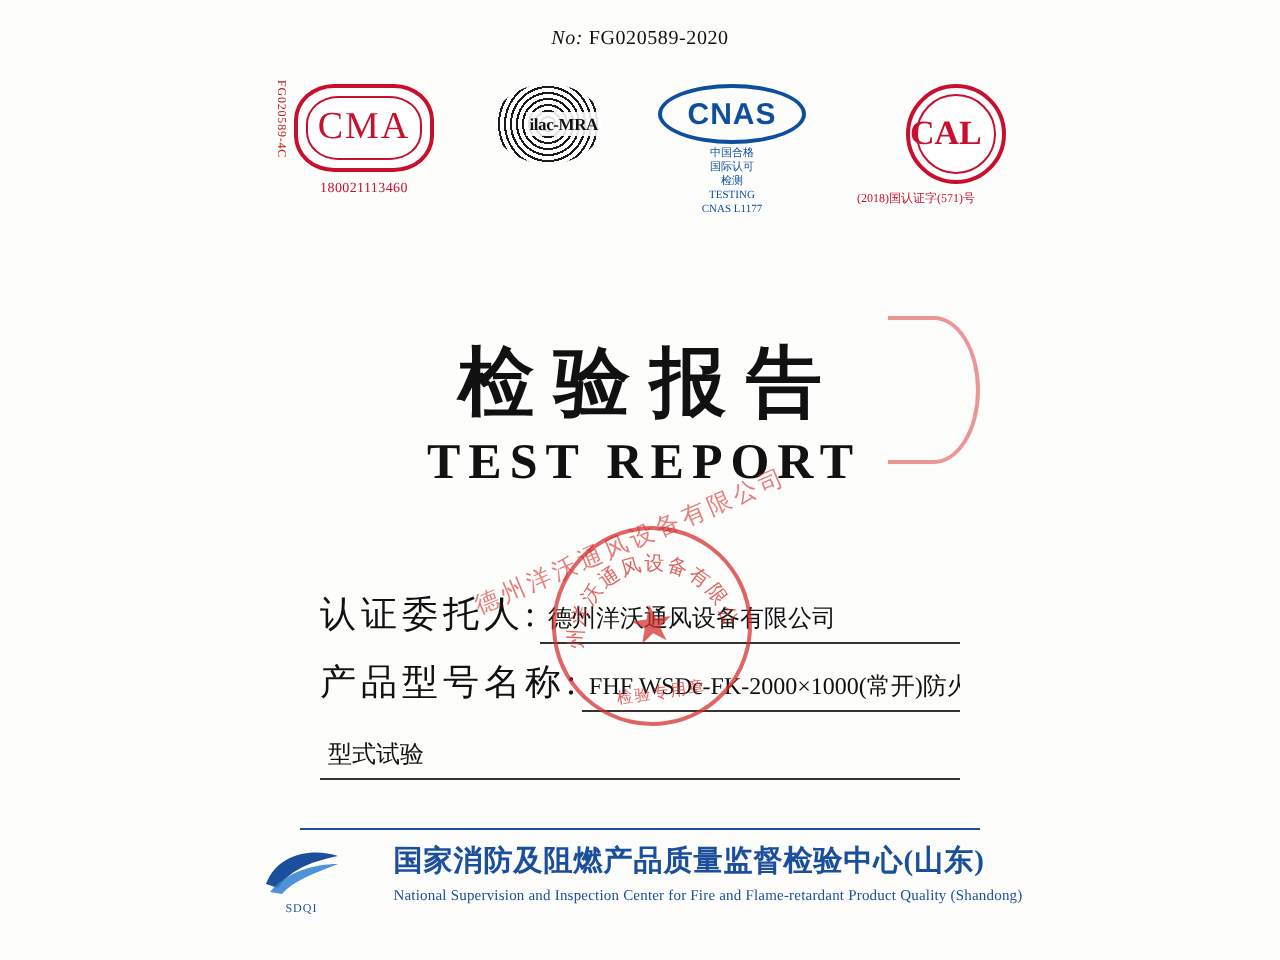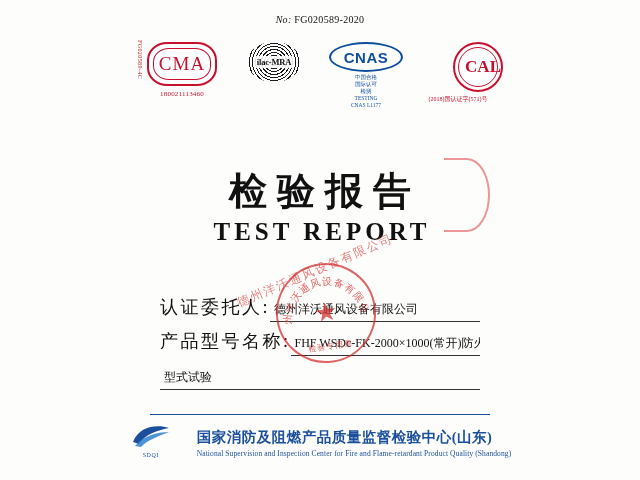--- a/index.html
+++ b/index.html
@@ -105,21 +105,21 @@
 
   
   .ilac-circle {
     width: 54px;
     height: 40px;
     border-radius: 50%;
     background:
       repeating-radial-gradient(circle at 50% 50%, #1a1a1a 0 1px, #ffffff 1px 3px);
     display: flex;
     align-items: center;
-    justify-content: center;
+    justify-content: flex-end;
     position: relative;
     overflow: hidden;
   }
   .ilac-label {
     position: relative;
     z-index: 2;
     background: rgba(255,255,255,0.88);
     color: #111;
     font-size: 8.5px;
     font-weight: bold;
@@ -179,21 +179,21 @@
     flex-direction: column;
     align-items: center;
   }
   .cal-circle {
     width: 46px;
     height: 46px;
     border: 2px solid #c8102e;
     border-radius: 50%;
     display: flex;
     align-items: center;
-    justify-content: flex-end;
+    justify-content: flex-start;
     color: #c8102e;
     font-weight: bold;
     font-size: 17px;
     font-family: "Liberation Serif", serif;
     position: relative;
     background: #fff;
     margin-left: 40px;
   }
   .cal-circle::after {
     content: "";
@@ -358,21 +358,21 @@
     right: 150px;
     top: 414px;
     border-top: 1px solid #1b4f9c;
   }
   .footer {
     position: absolute;
     top: 422px;
     left: 0;
     width: 640px;
     display: flex;
-    align-items: flex-end;
+    align-items: flex-start;
     justify-content: center;
     gap: 24px;
   }
   .sdqi-logo {
     width: 44px;
     height: 36px;
     position: relative;
     flex: none;
   }
   .sdqi-logo svg { display: block; }

